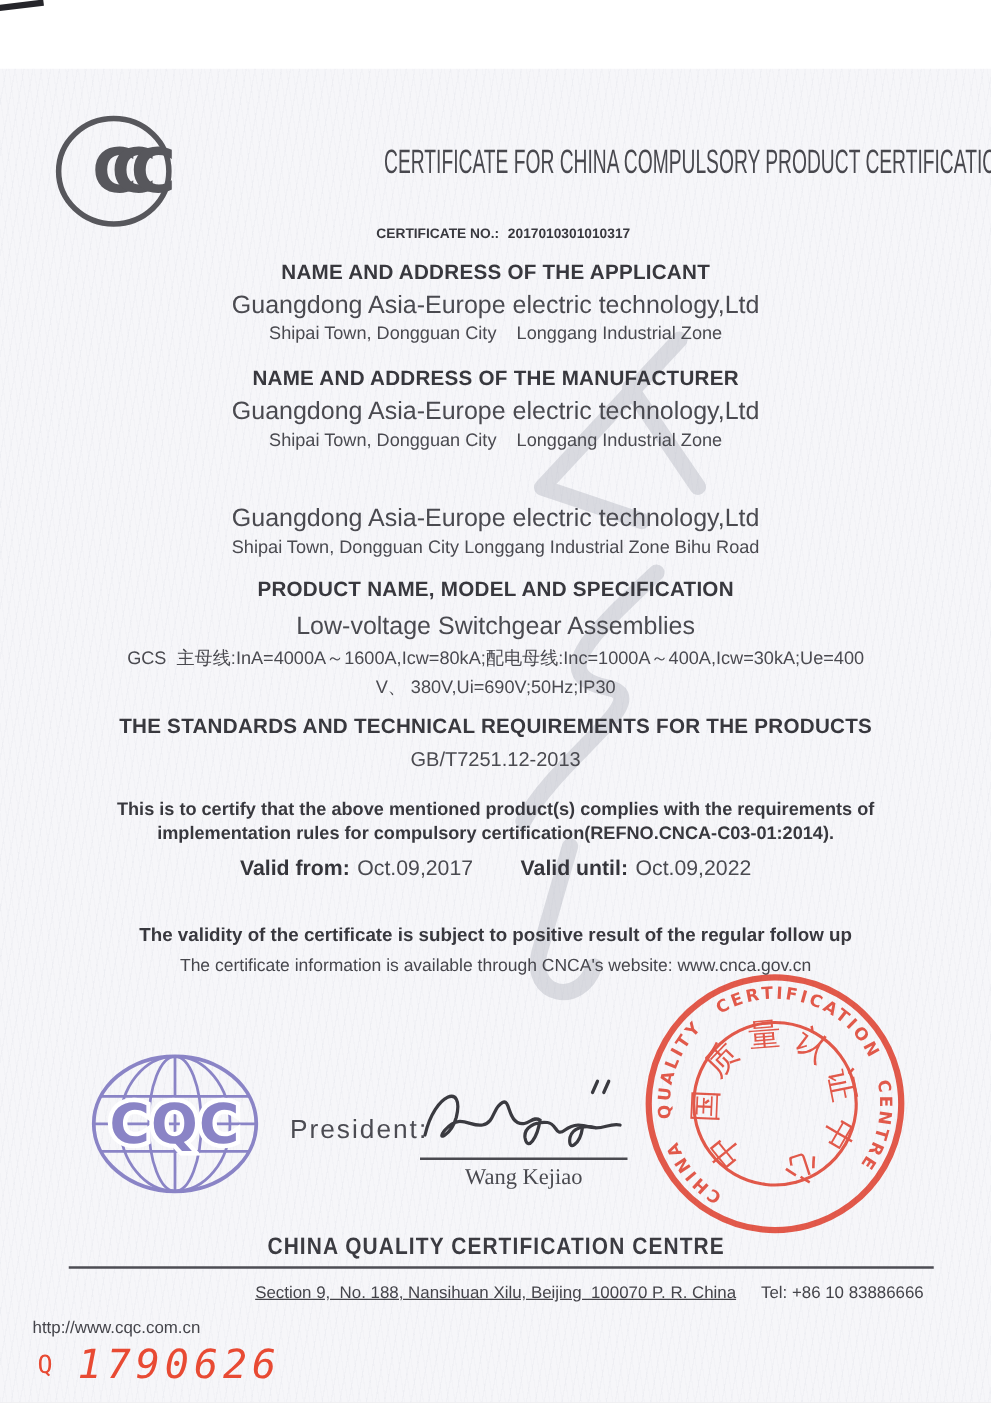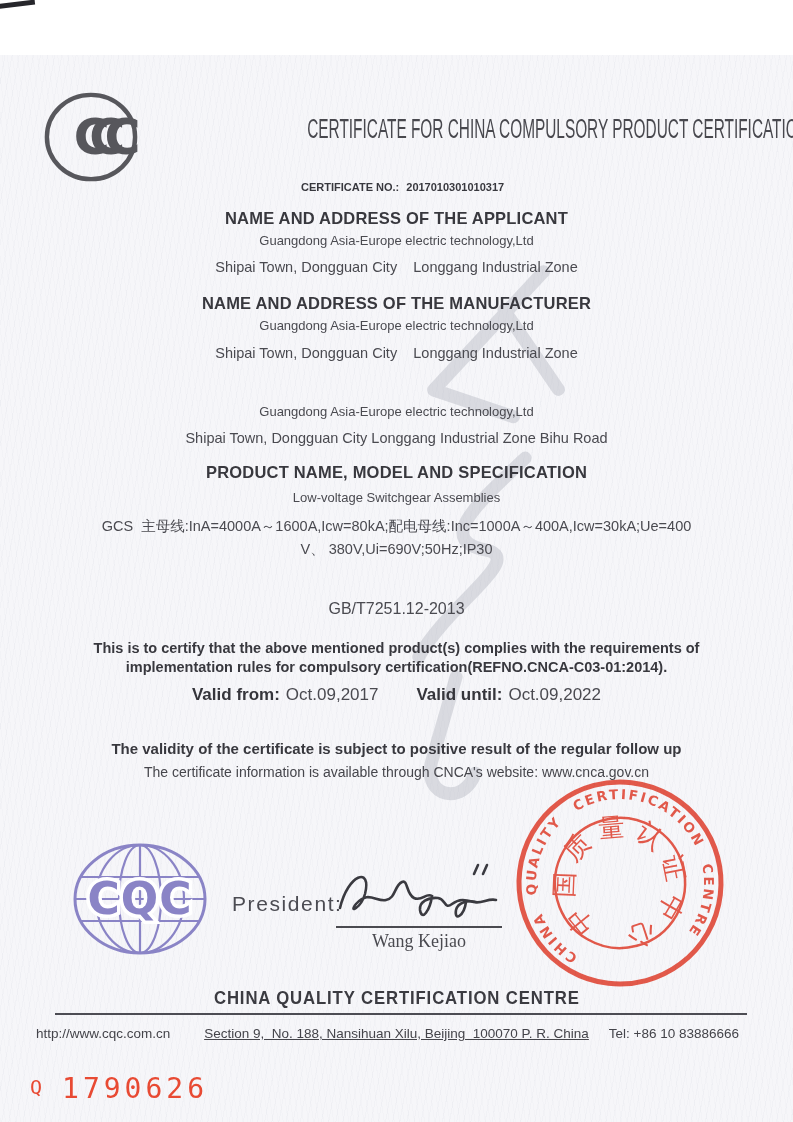--- a/index.html
+++ b/index.html
@@ -13,21 +13,21 @@
   }
   .top-band{position:absolute;top:0;left:0;right:0;height:55px;background:#ffffff;}
   .scan-artifact{position:absolute;top:2px;left:-5px;width:40px;height:5px;background:#26262b;transform:rotate(-7deg);}
   .line{position:absolute;left:0;right:0;text-align:center;white-space:pre;}
   .h{font-weight:bold;color:#38383e;}
   .title{top:114px;left:118px;right:20px;font-size:27px;font-weight:500;color:#48484e;letter-spacing:0px;}
   .title span{display:inline-block;transform:scaleX(.57);transform-origin:50% 50%;white-space:nowrap;}
   .certno{top:169px;font-size:11px;}
   .certno .val{margin-left:7px;}
   .sec-h{font-size:16.5px;letter-spacing:.2px;}
-  .name-l{font-size:13px;color:#4a4a50;}
+  .name-l{font-size:20px;color:#4a4a50;}
   .addr-l{font-size:14.5px;color:#4a4a50;}
   .spec{font-size:14.5px;color:#4a4a50;}
   .gb{font-size:16px;color:#4a4a50;}
   .certify{font-size:14.5px;font-weight:bold;color:#38383e;}
   .validrow{top:685px;display:flex;justify-content:center;gap:38px;font-size:17px;}
   .validrow .lbl{font-weight:bold;color:#35353b;}
   .validrow .val{margin-left:6px;color:#4a4a50;}
   .follow{font-size:15px;font-weight:bold;color:#38383e;}
   .cnca{font-size:14px;color:#46464c;}
   .watermark{position:absolute;left:318px;top:245px;opacity:.42;}
@@ -35,26 +35,26 @@
   .president{position:absolute;left:232px;top:892px;font-size:21px;letter-spacing:1.6px;color:#4b4b52;}
   .sig{position:absolute;left:326px;top:862px;}
   .sig-line{position:absolute;left:336px;top:926px;width:166px;height:2px;background:#4a4a50;}
   .sig-name{position:absolute;left:326px;top:931px;width:186px;text-align:center;
             font-family:"Liberation Serif", serif;font-size:18px;color:#4a4a50;}
   .stamp{position:absolute;left:503px;top:770px;opacity:.93;mix-blend-mode:multiply;}
   .centre{top:987px;font-size:19px;font-weight:bold;color:#3b3b41;}
   .centre span{display:inline-block;transform:scaleX(.88);white-space:nowrap;letter-spacing:1px;}
   .rule{position:absolute;left:55px;top:1013px;width:692px;height:2px;background:#4d4d54;}
   .footer-item{position:absolute;top:1026px;font-size:13.5px;color:#44444a;white-space:pre;}
-  .f-web{left:36px;}
+  .f-web{left:26px;margin-top:28px;}
   .f-addr{left:0;right:0;text-align:center;text-decoration:underline;}
   .f-tel{right:54px;}
   .serial{position:absolute;left:30px;top:1072px;color:#e84a33;font-family:"DejaVu Sans Mono", monospace;}
   .serial .q{font-size:20px;vertical-align:4px;}
-  .serial .num{font-size:28px;letter-spacing:4px;margin-left:20px;}
+  .serial .num{font-size:32px;letter-spacing:4px;margin-left:20px;font-style:italic;}
   svg text{font-family:"DejaVu Sans", sans-serif;}
 </style>
 </head>
 <body>
 
 <div class="page">
   <div class="top-band"></div>
   <div class="scan-artifact"></div>
 
   <svg class="watermark" width="300" height="560" viewBox="0 0 300 560">
@@ -85,20 +85,21 @@
   <div class="line addr-l" style="top:345px">Shipai Town, Dongguan City    Longgang Industrial Zone</div>
 
   <div class="line name-l" style="top:404px">Guangdong Asia-Europe electric technology,Ltd</div>
   <div class="line addr-l" style="top:430px">Shipai Town, Dongguan City Longgang Industrial Zone Bihu Road</div>
 
   <div class="line sec-h h" style="top:463px">PRODUCT NAME, MODEL AND SPECIFICATION</div>
   <div class="line name-l" style="top:490px">Low-voltage Switchgear Assemblies</div>
   <div class="line spec" style="top:517px">GCS  主母线:InA=4000A～1600A,Icw=80kA;配电母线:Inc=1000A～400A,Icw=30kA;Ue=400</div>
   <div class="line spec" style="top:540px">V、 380V,Ui=690V;50Hz;IP30</div>
 
+  <div class="line sec-h h" style="top:572px">THE STANDARDS AND TECHNICAL REQUIREMENTS FOR THE PRODUCTS</div>
   <div class="line gb" style="top:600px">GB/T7251.12-2013</div>
 
   <div class="line certify" style="top:640px">This is to certify that the above mentioned product(s) complies with the requirements of</div>
   <div class="line certify" style="top:659px">implementation rules for compulsory certification(REFNO.CNCA-C03-01:2014).</div>
 
   <div class="line validrow">
     <span><span class="lbl">Valid from:</span><span class="val">Oct.09,2017</span></span>
     <span><span class="lbl">Valid until:</span><span class="val">Oct.09,2022</span></span>
   </div>
 

